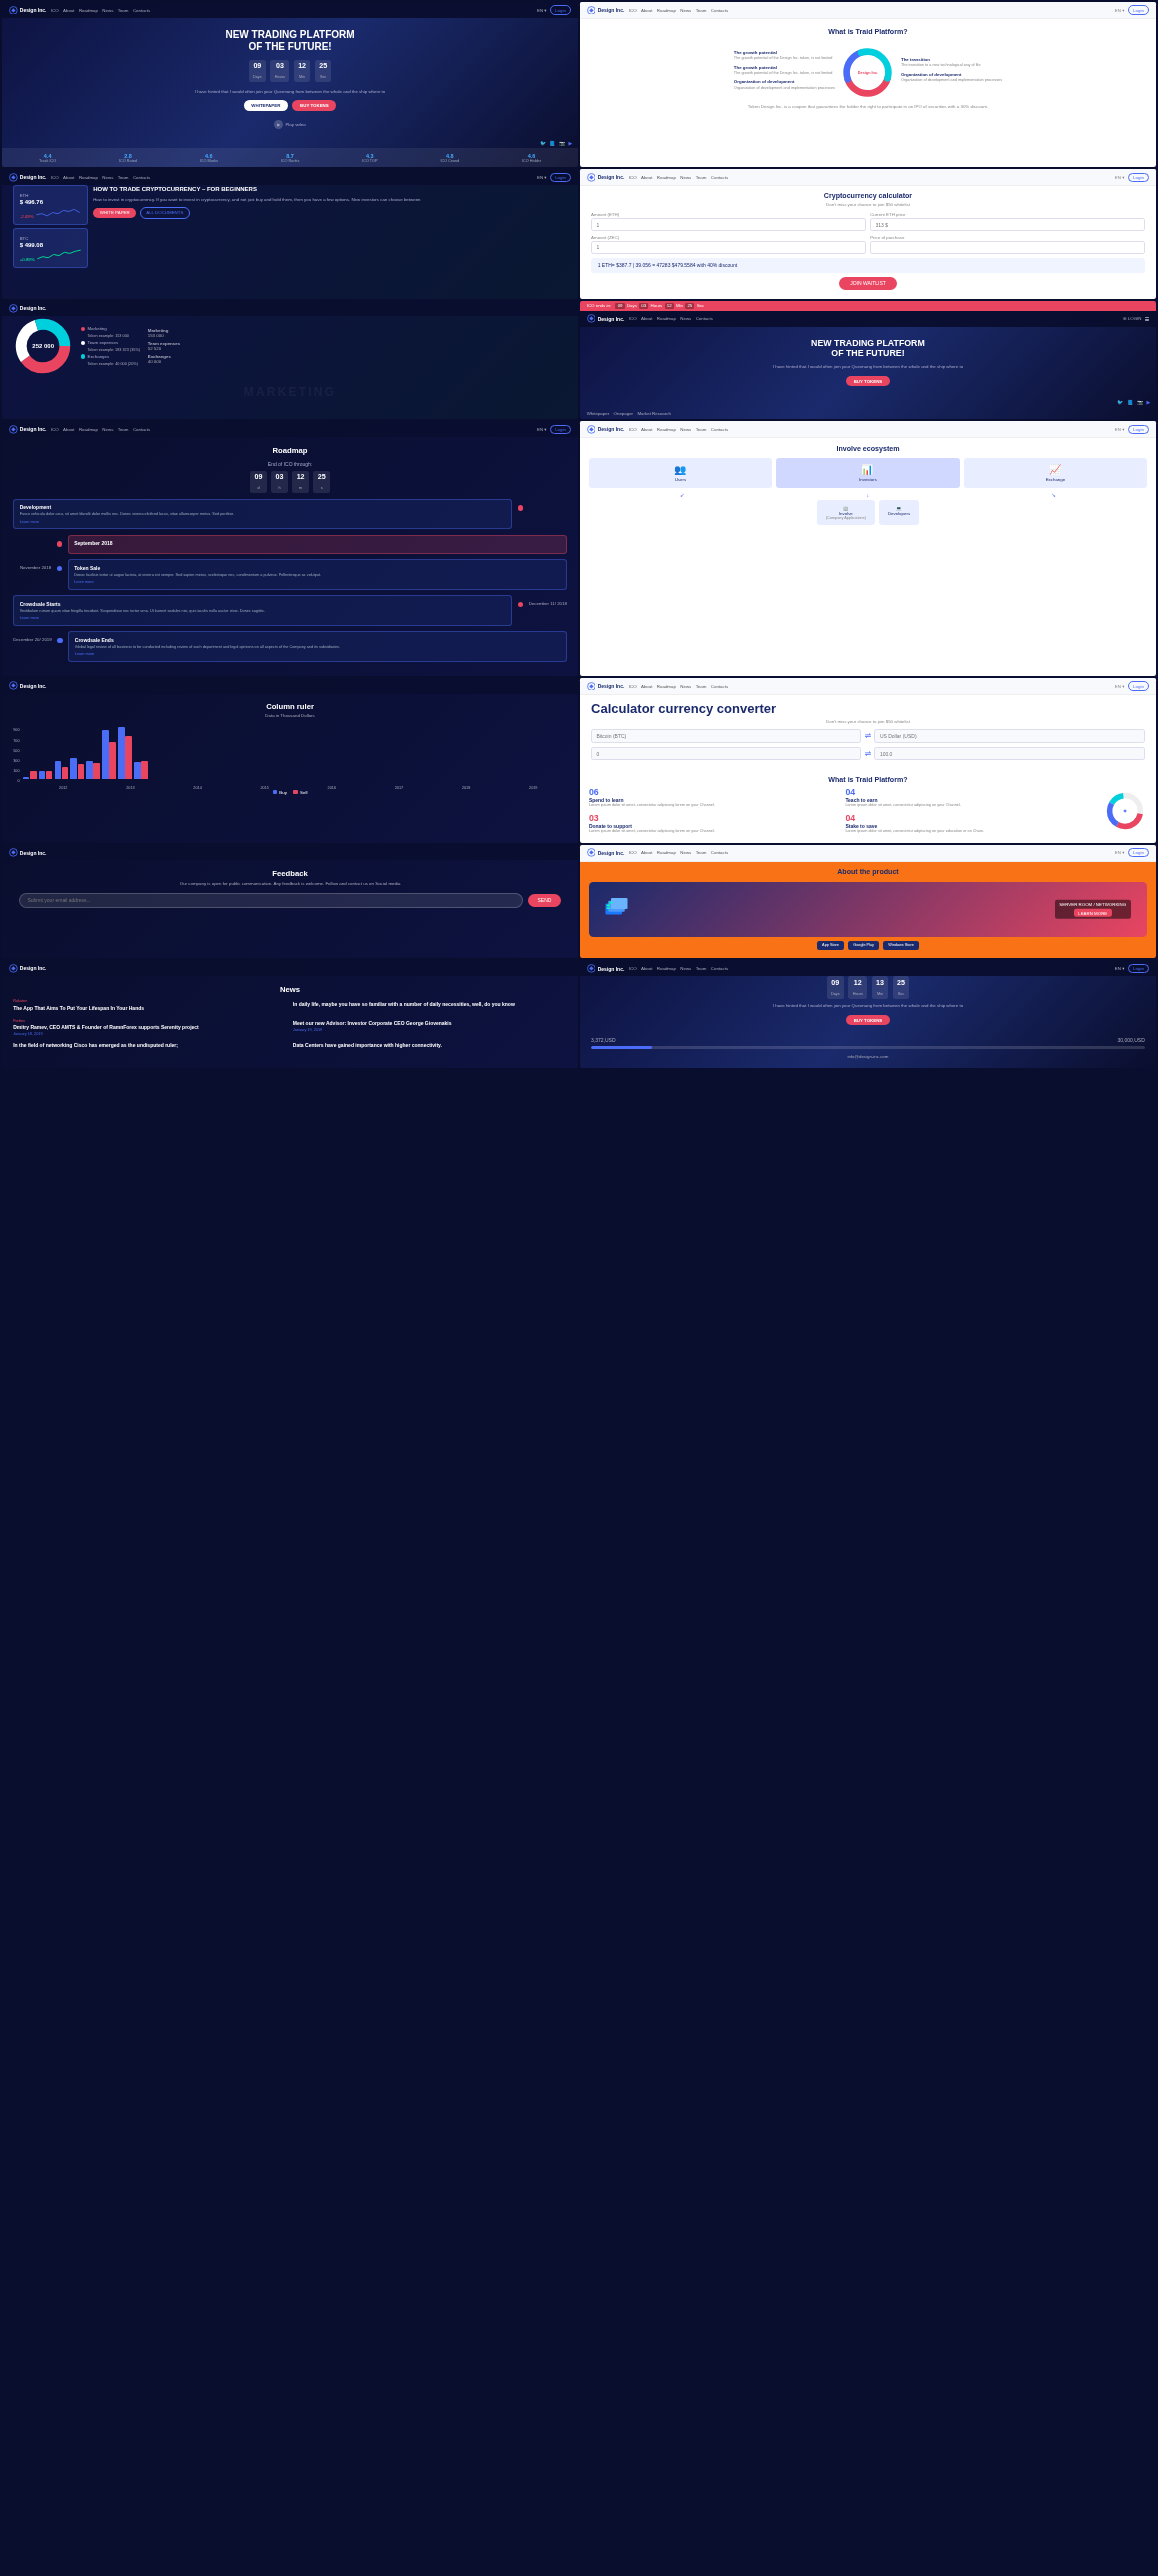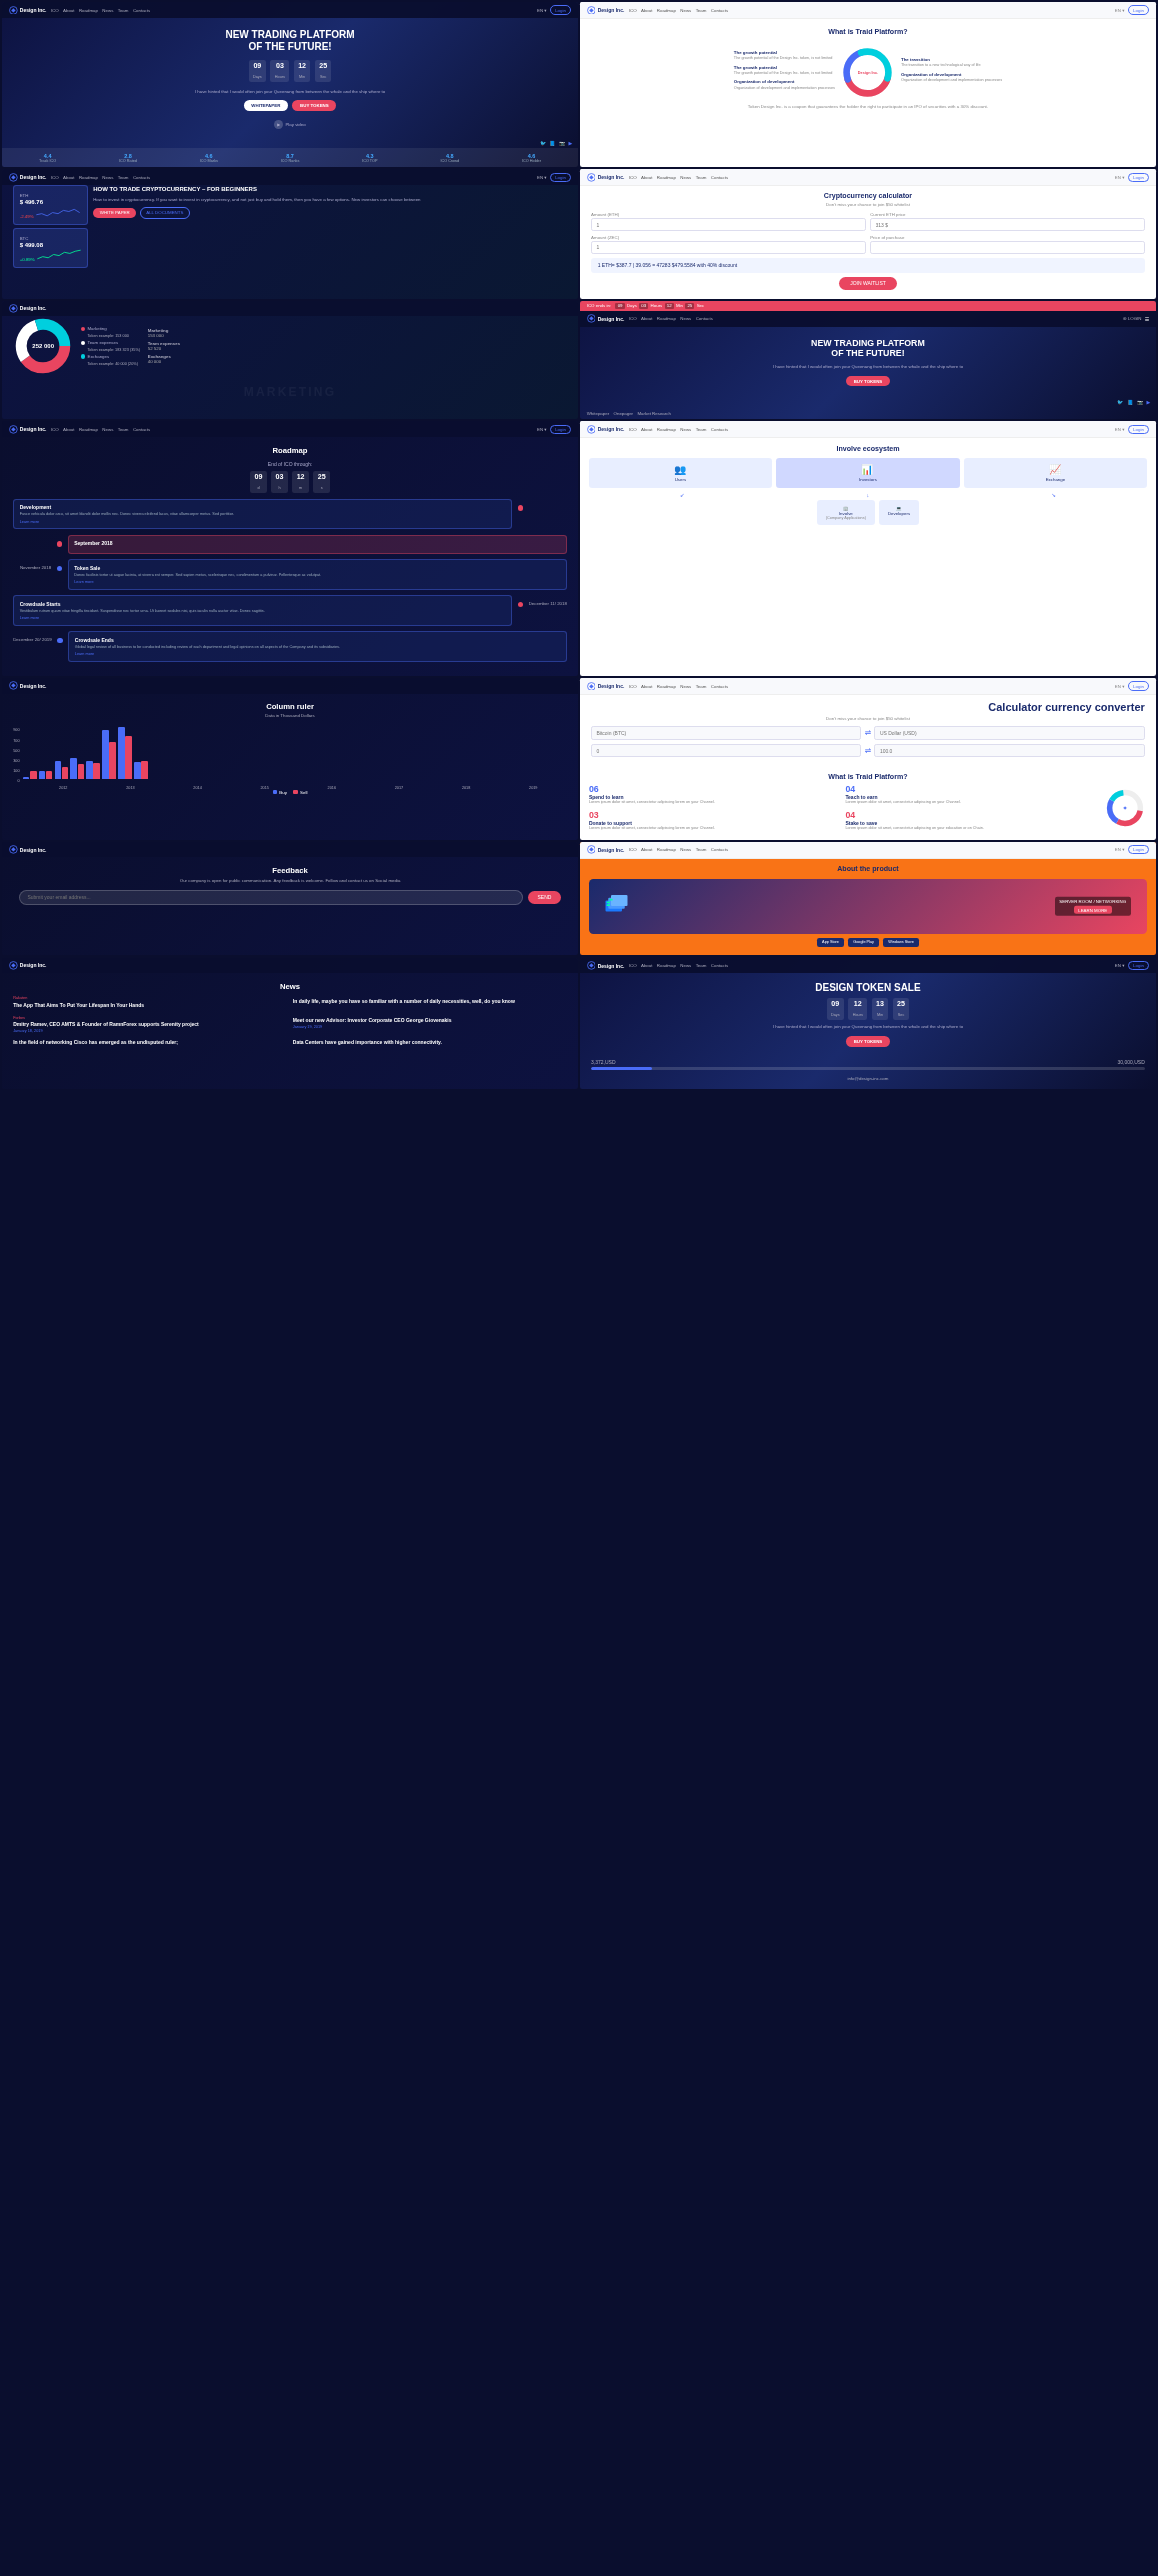--- a/index.html
+++ b/index.html
@@ -259,21 +259,21 @@
     .bar { width: 6.6px; border-radius: 1.1px 1.1px 0 0; }
     .bar.buy { background: #4a6cf7; }
     .bar.sell { background: #e94560; }
     .chart-labels { display: flex; justify-content: center; gap: 6.6px; font-size: 4.4px; }
     .chart-label-item { display: flex; align-items: center; gap: 2.2px; }
     .chart-label-dot { width: 4.4px; height: 4.4px; border-radius: 1.1px; }
     .y-axis { display: flex; flex-direction: column; justify-content: space-between; font-size: 3.8px; color: #aab; height: 55px; margin-right: 3.3px; text-align: right; }
 
     
     .conv-panel { background: #fff; color: #222; }
-    .conv-panel h2 { text-align: right; font-size: 11px; color: #1a2a6c; padding: 6.6px 11px 2.2px; }
+    .conv-panel h2 { text-align: left; font-size: 13px; color: #1a2a6c; padding: 6.6px 11px 2.2px; }
     .conv-panel .sub { text-align: center; font-size: 4.4px; color: #888; margin-bottom: 5.5px; }
     .conv-body { padding: 0 11px 8.8px; }
     .conv-row { display: flex; align-items: center; gap: 3.3px; margin-bottom: 4.4px; }
     .conv-field { flex: 1; }
     .conv-field input {
       width: 100%;
       border: 0.5px solid #dde;
       border-radius: 2.2px;
       padding: 2.7px 4.4px;
       font-size: 5px;
@@ -1184,21 +1184,20 @@
         <span>Roadmap</span>
         <span>News</span>
         <span>Team</span>
         <span>Contacts</span>
     </div>
     <div class="nav-right">
       <span style="font-size:4.4px;color:#aab">EN ▾</span>
       <button class="btn-login">Login</button>
     </div>
   </nav>
-  <h1>DESIGN TOKEN SALE</h1>
   <div class="token-sale-body">
     <div class="countdown" style="justify-content:center;margin-bottom:4.4px;">
       <div class="countdown-item">
         <span class="num">09</span>
         <span class="lbl">Days</span>
       </div>
       <div class="countdown-item">
         <span class="num">12</span>
         <span class="lbl">Hours</span>
       </div>

